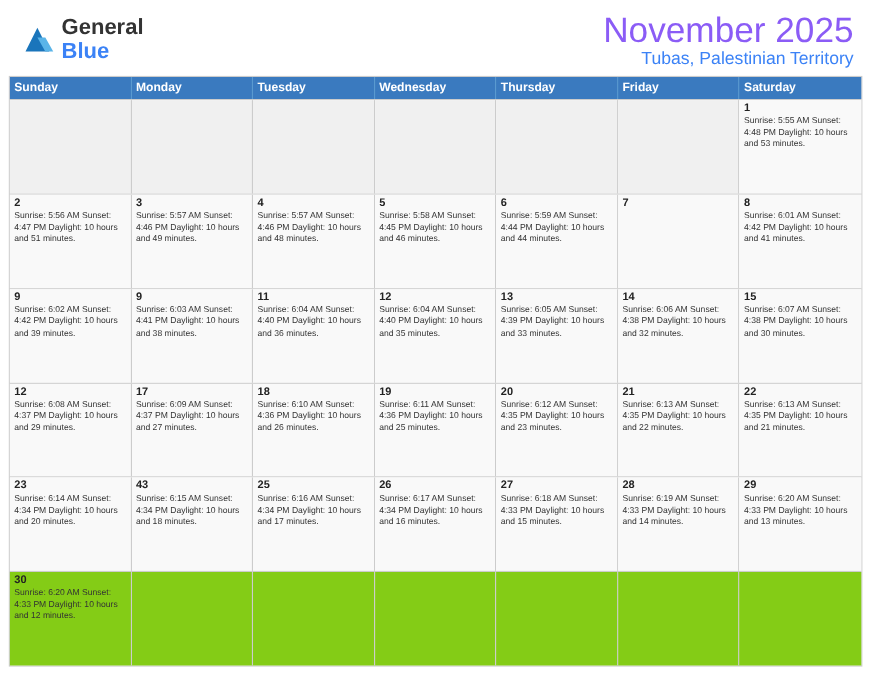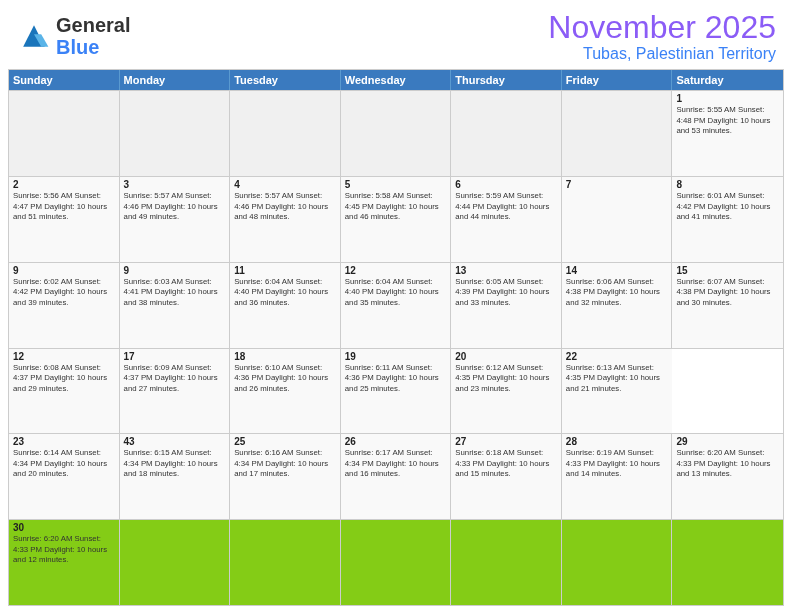--- a/index.html
+++ b/index.html
@@ -295,20 +295,27 @@
 and 25 minutes.</div>
           </div>
           <div class="cal-cell">
             <span class="day-num">20</span>
             <div class="sun-info">Sunrise: 6:12 AM
 Sunset: 4:35 PM
 Daylight: 10 hours
 and 23 minutes.</div>
           </div>
           <div class="cal-cell">
+            <span class="day-num">21</span>
+            <div class="sun-info">Sunrise: 6:13 AM
+Sunset: 4:35 PM
+Daylight: 10 hours
+and 22 minutes.</div>
+          </div>
+          <div class="cal-cell">
             <span class="day-num">22</span>
             <div class="sun-info">Sunrise: 6:13 AM
 Sunset: 4:35 PM
 Daylight: 10 hours
 and 21 minutes.</div>
           </div>
         </div>
 
       <div class="cal-row" id="week4">
           <div class="cal-cell">

